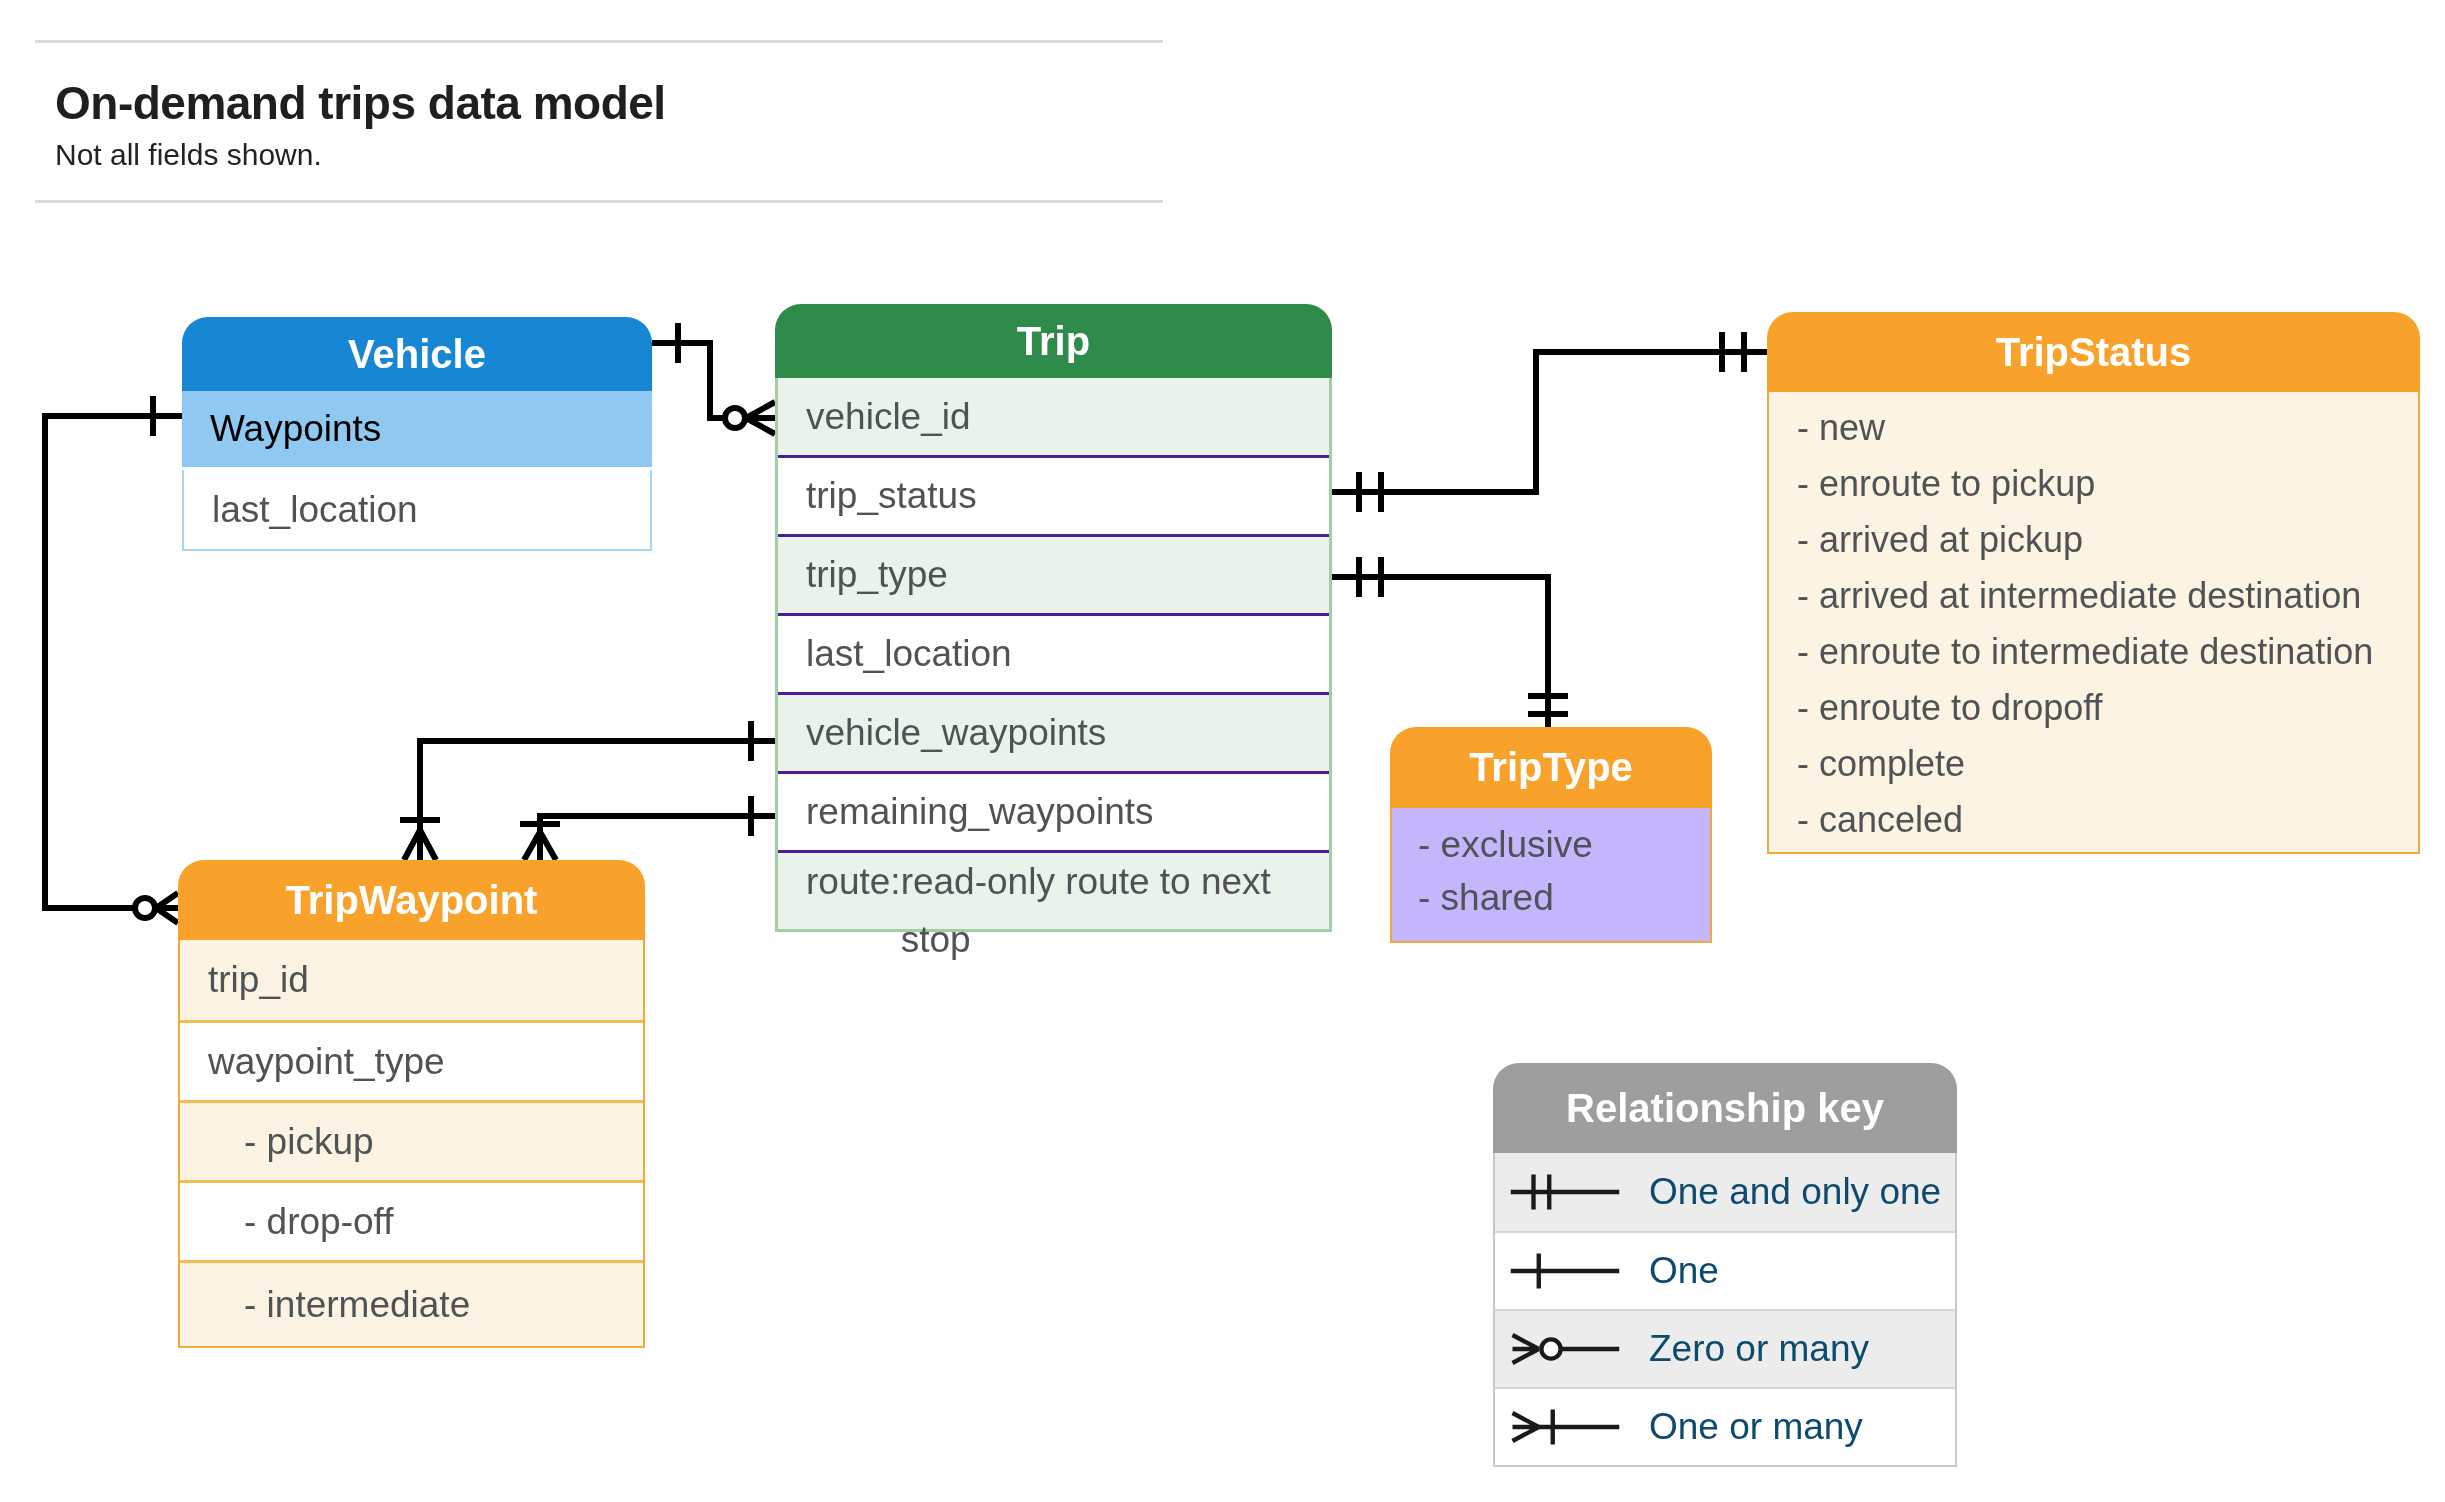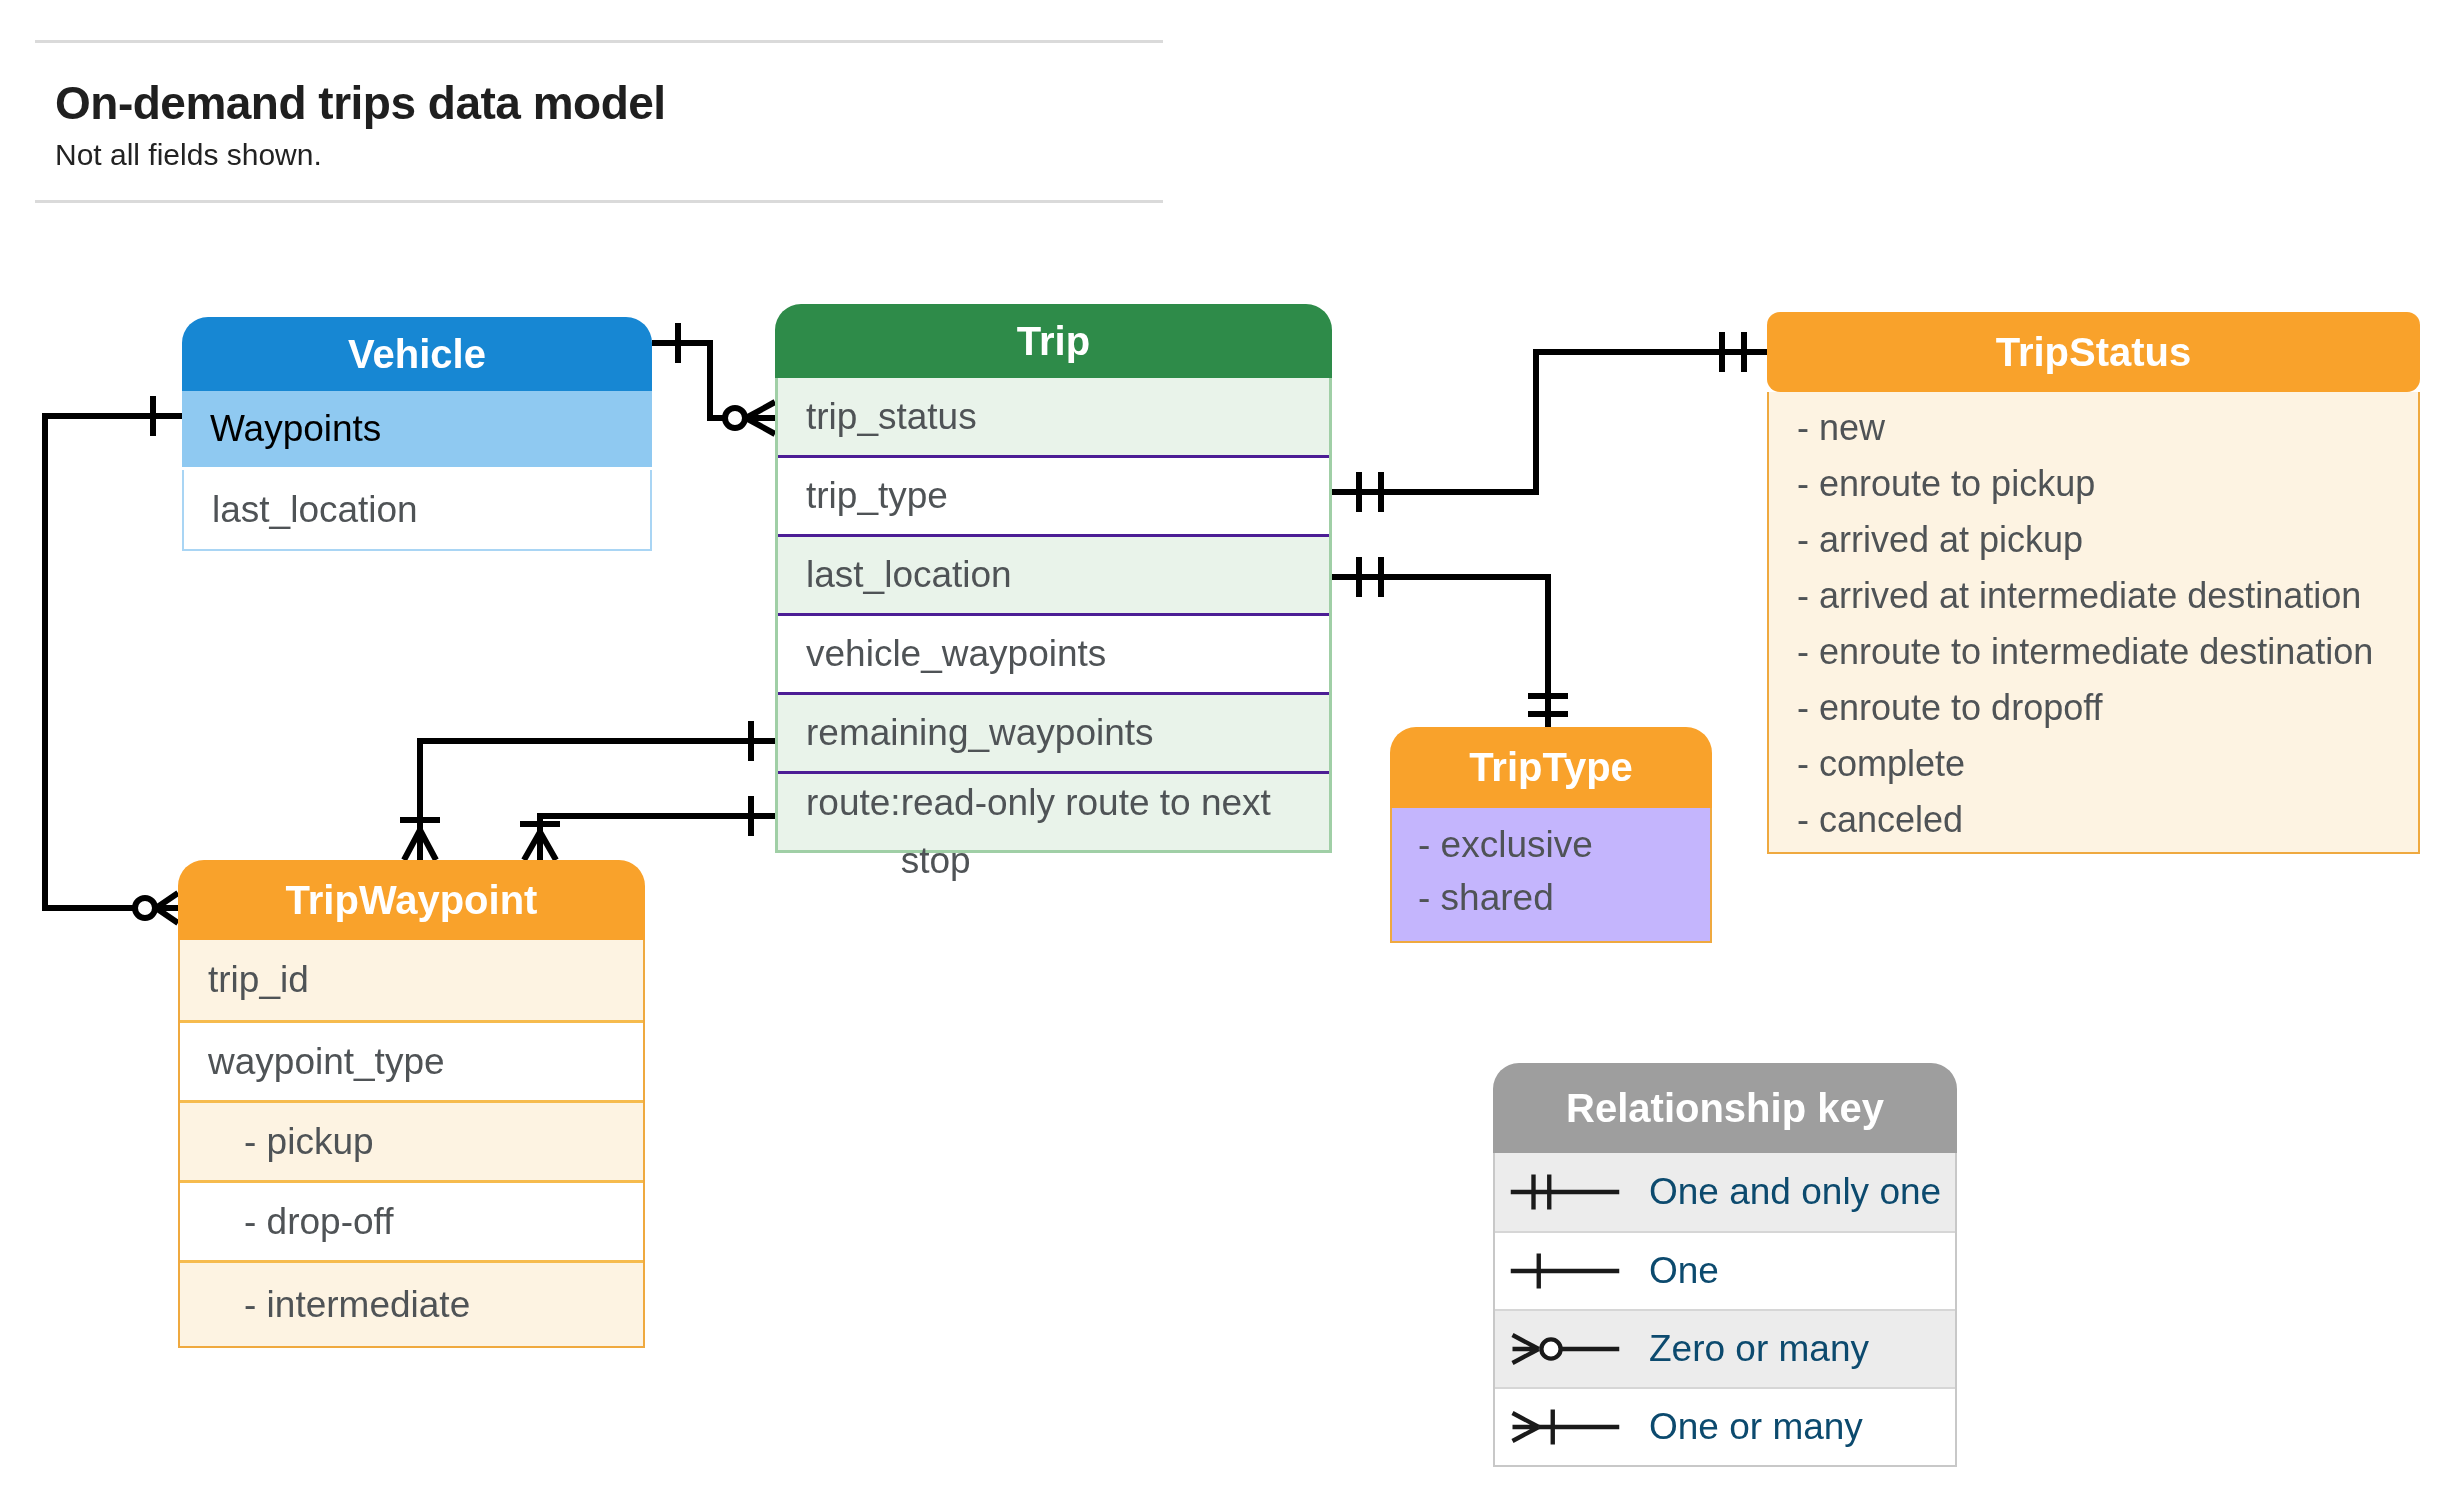--- a/index.html
+++ b/index.html
@@ -32,21 +32,21 @@
   #ent-trip .rows{border:3px solid #a0cfa6;border-top:none;background:#fff;}
   #ent-trip .row{height:79px;border-top:3px solid #4c1d95;}
   #ent-trip .row:first-child{border-top:none;height:77px;}
   #ent-trip .row:nth-child(odd){background:#e9f3ea;}
   #trip-route-row{height:190px;flex-direction:row;align-items:flex-start;
                   justify-content:center;background:#e9f3ea;}
   #trip-route-row .line{line-height:58px;}
 
   
   #ent-tripstatus{left:1767px;top:312px;width:653px;}
-  #ent-tripstatus .hdr{height:80px;background:#f9a22b;border-radius:13px;}
+  #ent-tripstatus .hdr{height:80px;background:#f9a22b;}
   #ent-tripstatus .body{box-sizing:border-box;height:462px;background:#fdf3e2;
                         border:2px solid #efa93f;border-top:none;padding-top:8px;}
   #ent-tripstatus .enum-line{height:56px;display:flex;align-items:center;
                              padding-left:28px;font-size:36px;color:#4f5356;white-space:nowrap;}
 
   
   #ent-triptype{left:1390px;top:727px;width:322px;}
   #ent-triptype .hdr{height:81px;background:#f9a22b;}
   #ent-triptype .body{box-sizing:border-box;height:135px;background:#c4b5fd;
                       border:2px solid #efa93f;border-top:none;padding-top:10px;}
@@ -134,20 +134,21 @@
     <div class="hdr">Vehicle</div>
     <div class="rows">
       <div class="row" id="row-waypoints">Waypoints</div>
       <div class="row" id="row-vehicle-lastloc">last_location</div>
     </div>
   </div>
 
   <div class="entity" id="ent-trip">
     <div class="hdr">Trip</div>
     <div class="rows">
+      <div class="row">vehicle_id</div>
       <div class="row">trip_status</div>
       <div class="row">trip_type</div>
       <div class="row">last_location</div>
       <div class="row">vehicle_waypoints</div>
       <div class="row">remaining_waypoints</div>
       <div class="row" id="trip-route-row">
         <span class="line">route:</span>
         <span class="line">read-only route to next stop</span>
       </div>
     </div>

